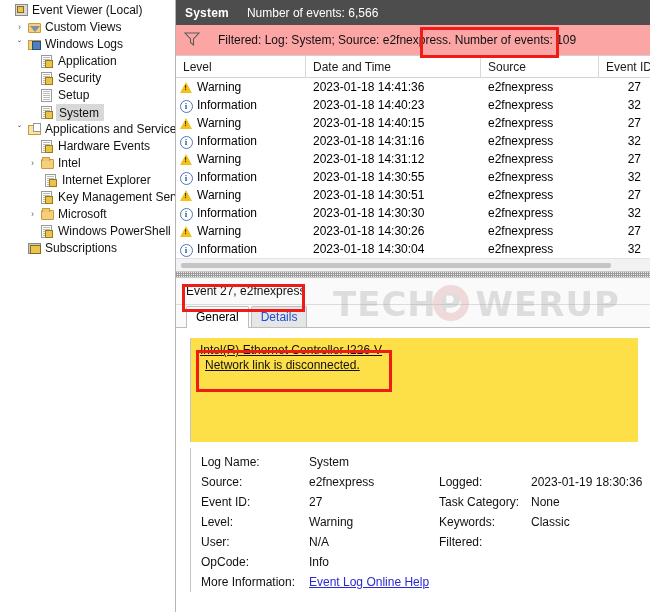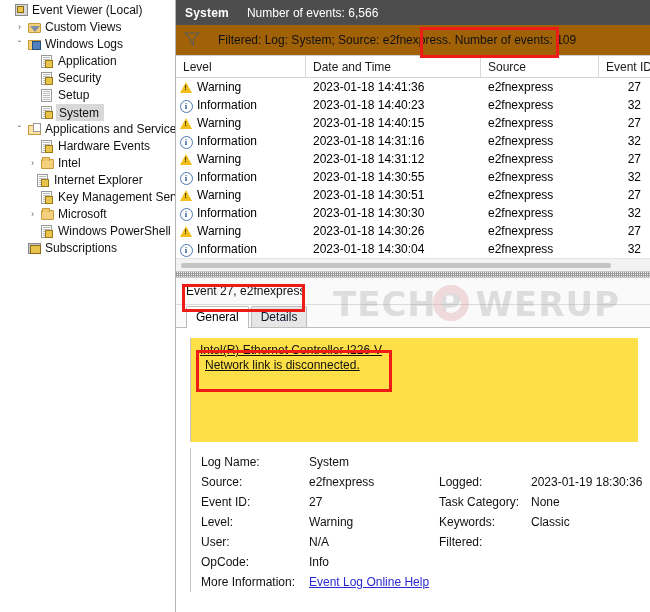--- a/index.html
+++ b/index.html
@@ -124,21 +124,21 @@
 
   #pane-header {
     height: 25px; background: #4d4d4d; color: #fff;
     display: flex; align-items: center; padding: 0 0 0 9px;
     font-size: 12px;
   }
   #pane-header .ttl { font-weight: bold; letter-spacing: .2px; }
   #pane-header .cnt { margin-left: 18px; font-weight: normal; }
 
   #filter-bar {
-    height: 31px; background: #a16207;
+    height: 31px; background: #fca5a5;
     border-bottom: 1px solid #cfcfcf;
     display: flex; align-items: center; padding-left: 8px;
     font-size: 12px; color: #111;
   }
   #filter-bar .funnel { width: 20px; flex: none; }
   #filter-bar .ftxt { margin-left: 14px; }
 
   
   #list-head {
     display: flex; height: 22px; align-items: center;
@@ -204,21 +204,21 @@
   #detail { position: relative; background: #fff; }
   #detail-title {
     height: 27px; line-height: 27px;
     padding-left: 10px; font-size: 12px; color: #111;
     background: #fafafa;
     border-bottom: 1px solid #dcdcdc;
   }
   #tabs { display: flex; align-items: flex-end; height: 23px; padding-left: 10px; background:#fafafa; border-bottom: 1px solid #bdbdbd; }
   .tab {
     height: 21px; line-height: 21px; padding: 0 9px;
-    font-size: 12px; color: #0f172a;
+    font-size: 12px; color: #1d4ed8;
     border: 1px solid #bdbdbd; border-bottom: none;
     background: #e6e6e6; margin-right: 2px;
     border-radius: 2px 2px 0 0;
   }
   .tab.active { background: #ffffff; color: #000; position: relative; top: 1px; height: 22px; line-height: 21px;}
 
   #msgbox {
     margin: 10px 12px 0 14px;
     border-left: 1px solid #c3c3c3;
     height: 104px;
@@ -340,21 +340,21 @@
           </span>
           <span class="lbl">Hardware Events</span>
         </div>
         <div class="tnode" style="padding-left: 26px;">
           <span class="expander">›</span>
           <span class="ico">
             <span class="ic ic-folder"></span>
           </span>
           <span class="lbl">Intel</span>
         </div>
-        <div class="tnode" style="padding-left: 22px;">
+        <div class="tnode" style="padding-left: 30px;">
           <span class="expander"></span>
           <span class="ico">
             <span class="ic ic-log badge"></span>
           </span>
           <span class="lbl">Internet Explorer</span>
         </div>
         <div class="tnode" style="padding-left: 26px;">
           <span class="expander"></span>
           <span class="ico">
             <span class="ic ic-log badge"></span>

